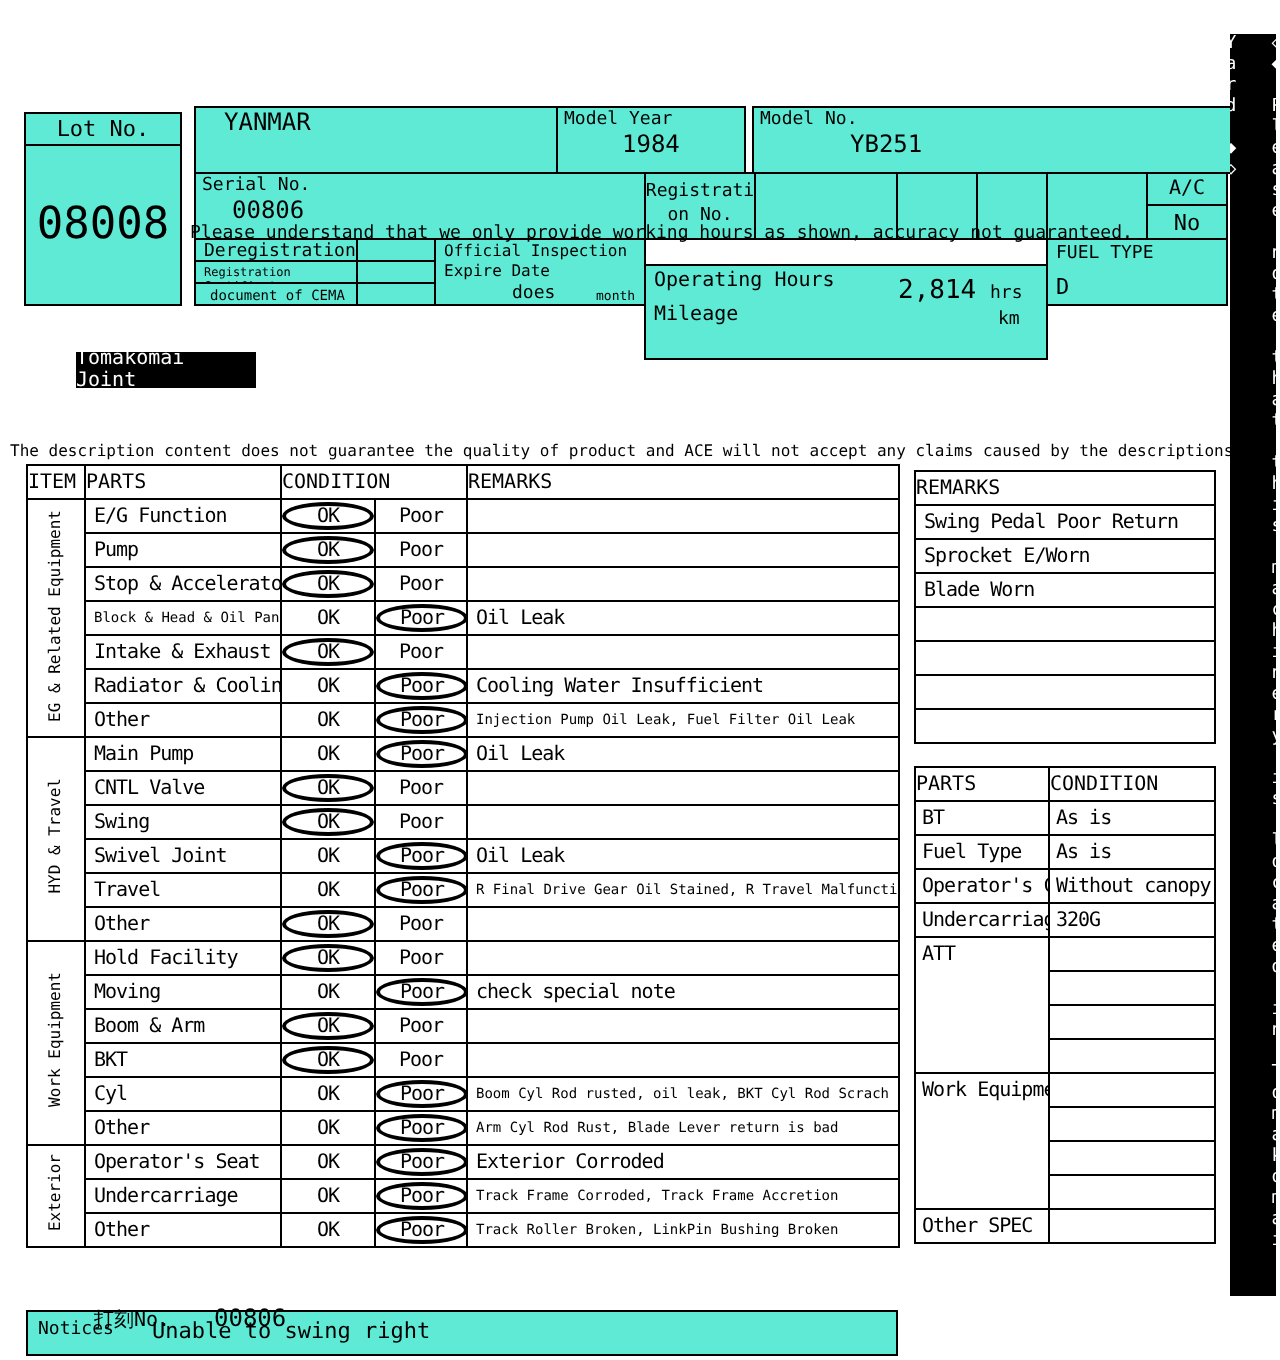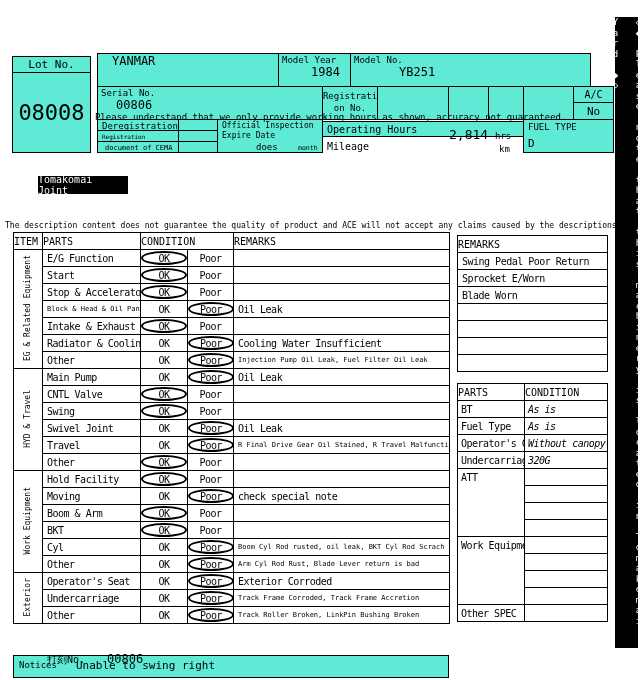--- a/index.html
+++ b/index.html
@@ -17,21 +17,21 @@
   table.tbl th { font-size:10px; height:17px; text-align:left; }
   table.tbl td { height:17px; font-size:10px; letter-spacing:-0.5px; white-space:nowrap; }
   td.part-cell, td.remark-cell { padding-left:4px; }
   td.cond-cell { text-align:center; padding:0; }
   td.group-cell { text-align:center; vertical-align:middle; padding:0; }
   .fsmall { font-size:7px !important; letter-spacing:0 !important; }
   .vlabel { writing-mode:vertical-rl; transform:rotate(180deg); font-size:8px; letter-spacing:0; display:inline-block; line-height:1; }
   .oval { display:inline-block; width:46px; height:14px; line-height:12px; border:2px solid #000; border-radius:50%; text-align:center; }
   td.side-remark-cell { padding-left:4px; font-size:11px; letter-spacing:-0.5px; }
   td.spec-part-cell { padding-left:3px; font-size:8px; letter-spacing:0; vertical-align:top; padding-top:3px; }
-  td.spec-cond-cell { padding-left:3px; font-size:8px; letter-spacing:0;font-style:italic; }
+  td.spec-cond-cell { padding-left:3px; font-size:8px; letter-spacing:0; }
 
   .sidebar { left:615px; top:17px; width:23px; height:631px; background:#000; display:flex; justify-content:center; overflow:hidden; }
   .vtext { writing-mode:vertical-rl; text-orientation:upright; color:#fff; font-size:9px; letter-spacing:0.5px; line-height:23px; }
   .badge { background:#000; color:#fff; font-size:10px; display:flex; align-items:center; justify-content:center; }
 </style>
 </head>
 <body>
 
 <div class="page">
 
@@ -42,21 +42,21 @@
       <span>08008</span>
     </div>
 
   <div class="box abs" style="left:97px;top:5px;width:182px;height:34px">
     <span class="val" style="padding-left:14px">YANMAR</span>
   </div>
   <div class="box abs" style="left:278px;top:5px;width:95px;height:34px">
     <span class="lbl">Model Year</span>
     <span class="val" style="padding-left:32px">1984</span>
   </div>
-  <div class="box abs" style="left:350px;top:5px;width:241px;height:34px">
+  <div class="box abs" style="left:376px;top:5px;width:241px;height:34px">
     <span class="lbl">Model No.</span>
     <span class="val" style="padding-left:48px">YB251</span>
   </div>
 
   <div class="box abs" style="left:97px;top:38px;width:226px;height:34px">
     <span class="lbl">Serial No.</span>
     <span class="val" style="padding-left:18px">00806</span>
   </div>
   <div class="box abs ctr" style="left:322px;top:38px;width:56px;height:34px;font-size:9px;text-align:center;white-space:pre-line;line-height:1.3"><span>Registrati
 on No.</span></div>
@@ -78,21 +78,21 @@
   <div class="box abs" style="left:97px;top:93px;width:82px;height:12px;font-size:7px;padding:2px 0 0 7px">document of CEMA</div>
   <div class="box abs" style="left:178px;top:93px;width:40px;height:12px"></div>
 
   <div class="box abs" style="left:217px;top:71px;width:106px;height:34px">
     <span class="abs" style="left:4px;top:1px;font-size:8px;white-space:pre-line;line-height:1.2">Official Inspection
 Expire Date</span>
     <span class="abs" style="left:38px;top:22px;font-size:9px">does</span>
     <span class="abs" style="left:80px;top:24px;font-size:6.5px">month</span>
   </div>
 
-  <div class="box abs" style="left:322px;top:73px;width:202px;height:16px">
+  <div class="box abs" style="left:322px;top:84px;width:202px;height:48px">
     <span class="abs" style="left:4px;top:2px;font-size:10px">Operating Hours</span>
     <span class="abs" style="left:126px;top:5px;font-size:13px">2,814</span>
     <span class="abs" style="left:172px;top:9px;font-size:9px">hrs</span>
     <span class="abs" style="left:4px;top:19px;font-size:10px">Mileage</span>
     <span class="abs" style="left:176px;top:22px;font-size:9px">km</span>
   </div>
 
   <div class="box abs" style="left:523px;top:71px;width:91px;height:34px">
     <span class="abs" style="left:4px;top:2px;font-size:9px">FUEL TYPE</span>
     <span class="abs" style="left:4px;top:17px;font-size:11px">D</span>
@@ -122,21 +122,21 @@
     </thead>
     <tbody>
         <tr>
           <td class="group-cell" rowspan="7"><span class="vlabel">EG &amp; Related Equipment</span></td>
           <td class="part-cell">E/G Function</td>
           <td class="cond-cell"><span class="oval">OK</span></td>
           <td class="cond-cell"><span>Poor</span></td>
           <td class="remark-cell"></td>
         </tr>
         <tr>
-          <td class="part-cell">Start</td>
+          <td class="part-cell">Pump</td>
           <td class="cond-cell"><span class="oval">OK</span></td>
           <td class="cond-cell"><span>Poor</span></td>
           <td class="remark-cell"></td>
         </tr>
         <tr>
           <td class="part-cell">Stop &amp; Accelerator</td>
           <td class="cond-cell"><span class="oval">OK</span></td>
           <td class="cond-cell"><span>Poor</span></td>
           <td class="remark-cell"></td>
         </tr>

